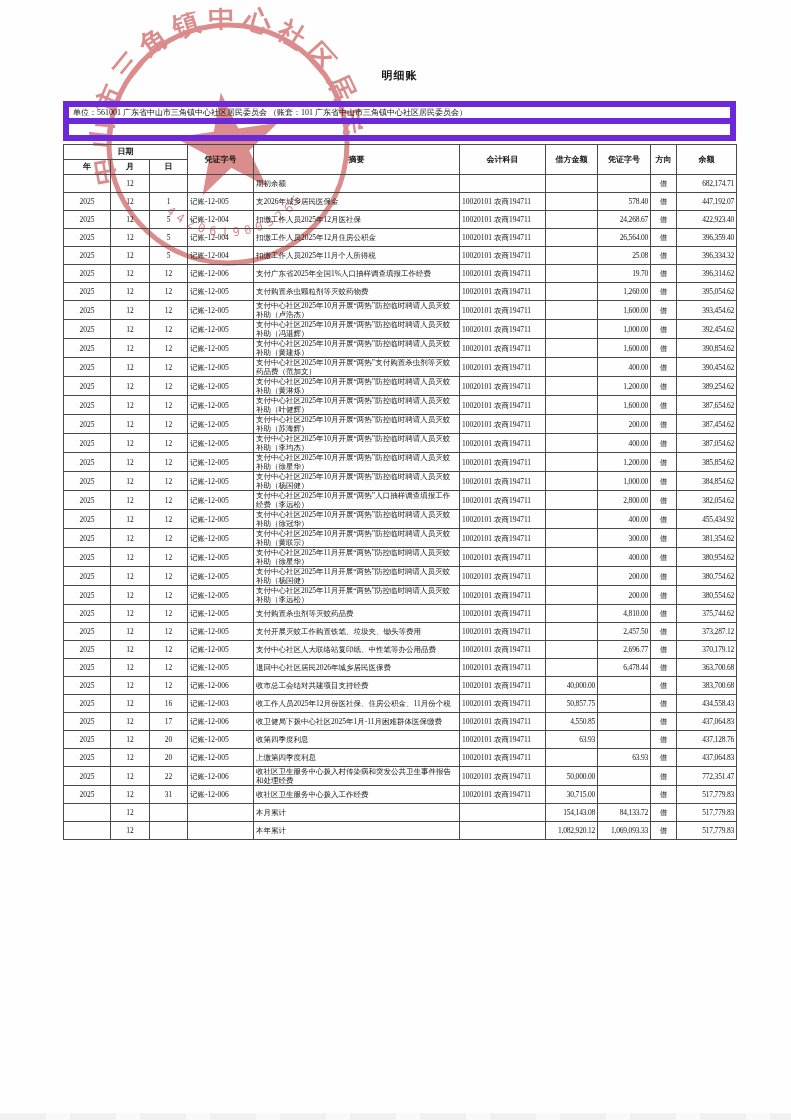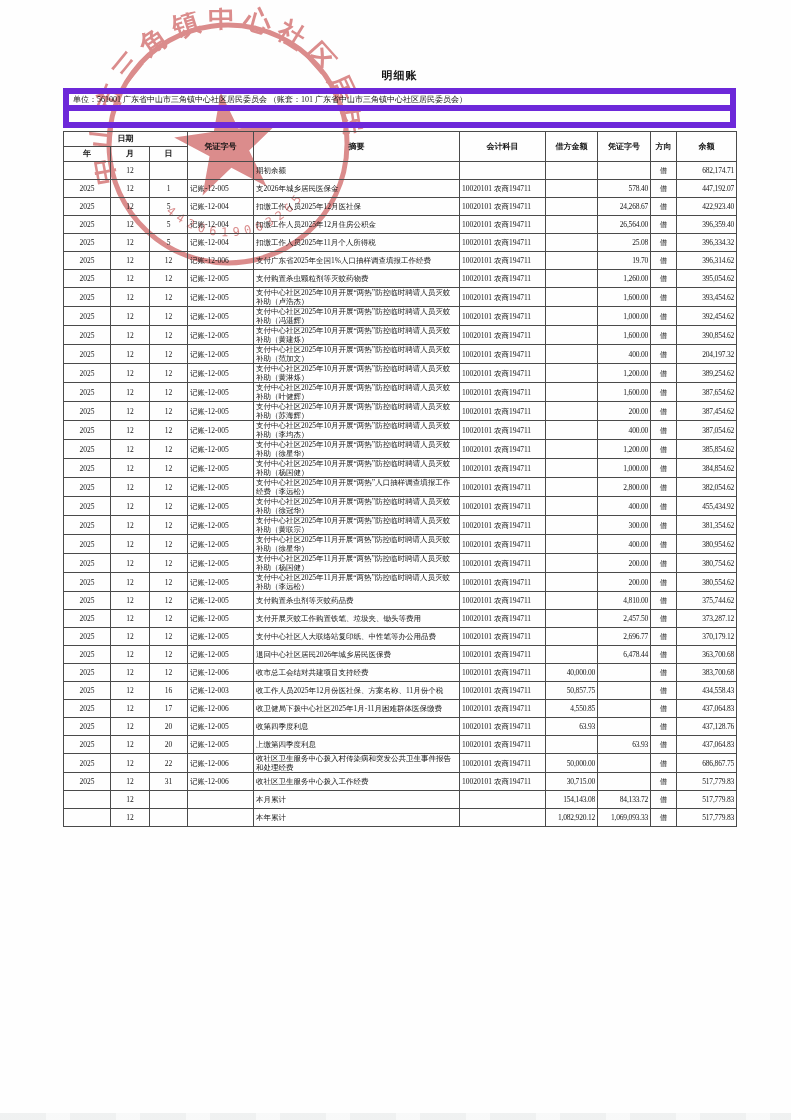--- a/index.html
+++ b/index.html
@@ -1,19 +1,19 @@
 <!DOCTYPE html>
 <html><head>
 <meta charset="utf-8">
 <style>
   html,body{margin:0;padding:0;background:#ffffff;}
   .page{position:relative;width:791px;height:1120px;background:#fefefe;overflow:hidden;
         font-family:"Liberation Serif","DejaVu Serif",serif;color:#141414;}
   .doc{position:absolute;left:63px;top:68px;width:673px;}
-  .doc-title{text-align:center;font-size:11px;font-weight:bold;letter-spacing:1px;margin:0 0 5px 0;}
+  .doc-title{text-align:center;font-size:11px;font-weight:bold;letter-spacing:1px;margin:0 0 18px 0;}
   .info-box{border-collapse:collapse;width:100%;table-layout:fixed;margin-bottom:3px;}
   .info-box td{border:6px solid #6d28d9;font-size:8px;line-height:10px;height:11px;padding:0 4px;
                white-space:nowrap;overflow:hidden;}
   table.grid{border-collapse:collapse;width:100%;table-layout:fixed;}
   table.grid th,table.grid td{border:1px solid #4a4a4a;overflow:hidden;}
   table.grid th{font-size:8px;font-weight:bold;padding:2px 1px;line-height:10px;}
   table.grid td{font-size:7.5px;line-height:9px;height:17px;padding:0 2px;vertical-align:middle;}
   td.c{text-align:center;}
   td.l{text-align:left;}
   td.r{text-align:right;font-size:7px;letter-spacing:-0.2px;white-space:nowrap;}
@@ -209,26 +209,26 @@
             <td class="r"></td>
             <td class="r">1,600.00</td>
             <td class="c">借</td>
             <td class="r">390,854.62</td>
           </tr>
           <tr>
             <td class="c">2025</td>
             <td class="c">12</td>
             <td class="c">12</td>
             <td class="l">记账-12-005</td>
-            <td class="l">支付中心社区2025年10月开展“两热”防控临时聘请人员灭蚊补助（范加文）</td>
+            <td class="l">支付中心社区2025年10月开展“两热”支付购置杀虫剂等灭蚊药品费（范加文）</td>
             <td class="l">10020101 农商194711</td>
             <td class="r"></td>
             <td class="r">400.00</td>
             <td class="c">借</td>
-            <td class="r">204,197.32</td>
+            <td class="r">390,454.62</td>
           </tr>
           <tr>
             <td class="c">2025</td>
             <td class="c">12</td>
             <td class="c">12</td>
             <td class="l">记账-12-005</td>
             <td class="l">支付中心社区2025年10月开展“两热”防控临时聘请人员灭蚊补助（黄淋烁）</td>
             <td class="l">10020101 农商194711</td>
             <td class="r"></td>
             <td class="r">1,200.00</td>
@@ -425,21 +425,21 @@
             <td class="r">40,000.00</td>
             <td class="r"></td>
             <td class="c">借</td>
             <td class="r">383,700.68</td>
           </tr>
           <tr>
             <td class="c">2025</td>
             <td class="c">12</td>
             <td class="c">16</td>
             <td class="l">记账-12-003</td>
-            <td class="l">收工作人员2025年12月份医社保、方案名称、11月份个税</td>
+            <td class="l">收工作人员2025年12月份医社保、住房公积金、11月份个税</td>
             <td class="l">10020101 农商194711</td>
             <td class="r">50,857.75</td>
             <td class="r"></td>
             <td class="c">借</td>
             <td class="r">434,558.43</td>
           </tr>
           <tr>
             <td class="c">2025</td>
             <td class="c">12</td>
             <td class="c">17</td>
@@ -478,21 +478,21 @@
           <tr>
             <td class="c">2025</td>
             <td class="c">12</td>
             <td class="c">22</td>
             <td class="l">记账-12-006</td>
             <td class="l">收社区卫生服务中心拨入村传染病和突发公共卫生事件报告和处理经费</td>
             <td class="l">10020101 农商194711</td>
             <td class="r">50,000.00</td>
             <td class="r"></td>
             <td class="c">借</td>
-            <td class="r">686,867.75</td>
+            <td class="r">772,351.47</td>
           </tr>
           <tr>
             <td class="c">2025</td>
             <td class="c">12</td>
             <td class="c">31</td>
             <td class="l">记账-12-006</td>
             <td class="l">收社区卫生服务中心拨入工作经费</td>
             <td class="l">10020101 农商194711</td>
             <td class="r">30,715.00</td>
             <td class="r"></td>

